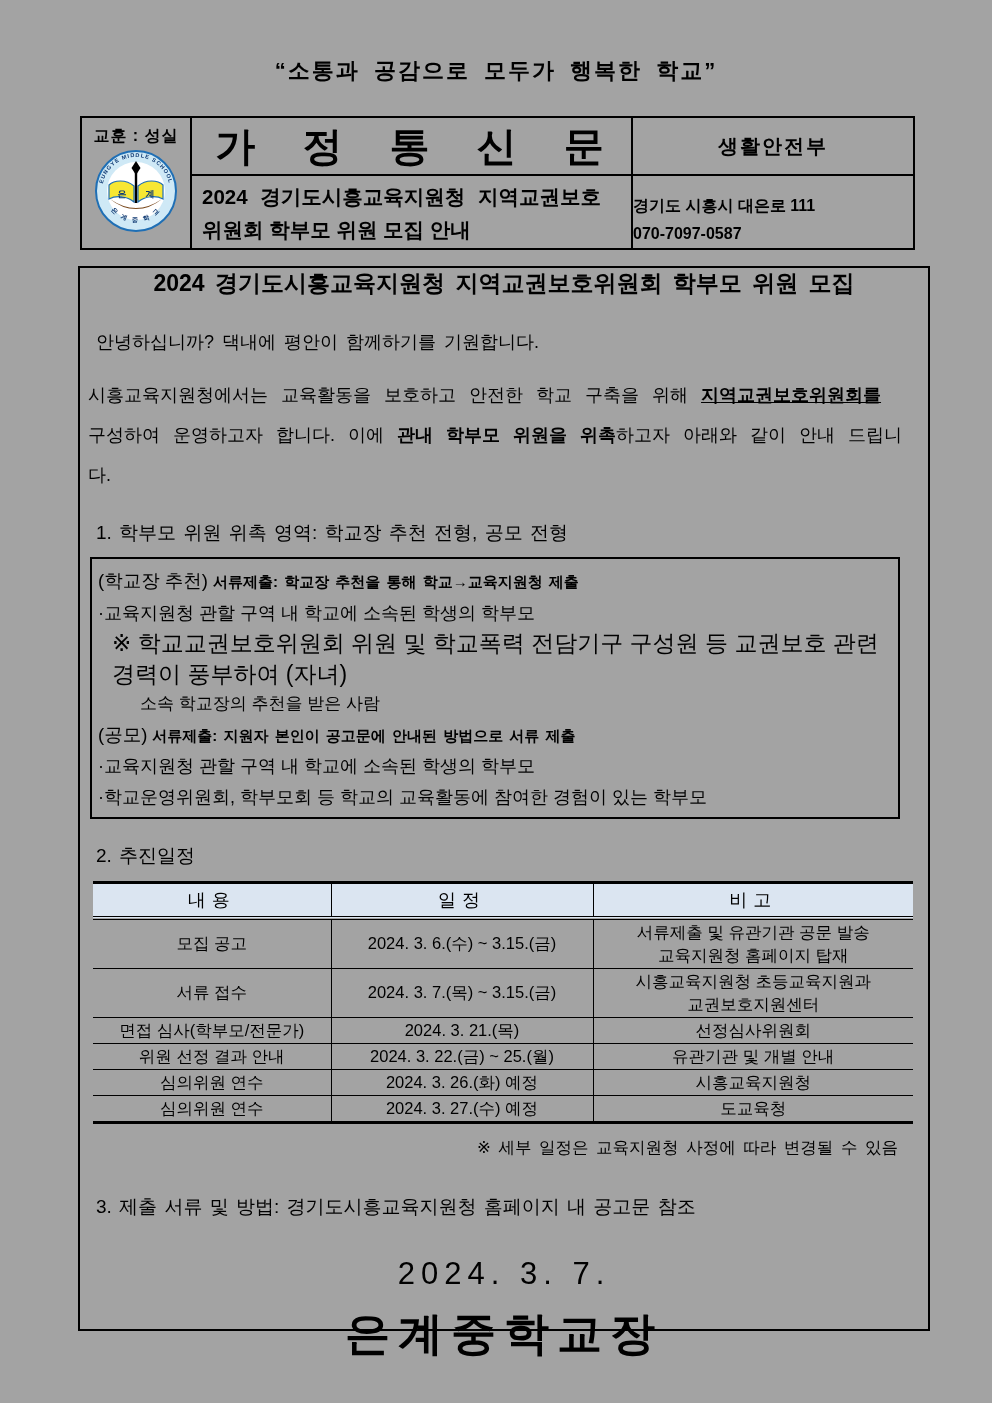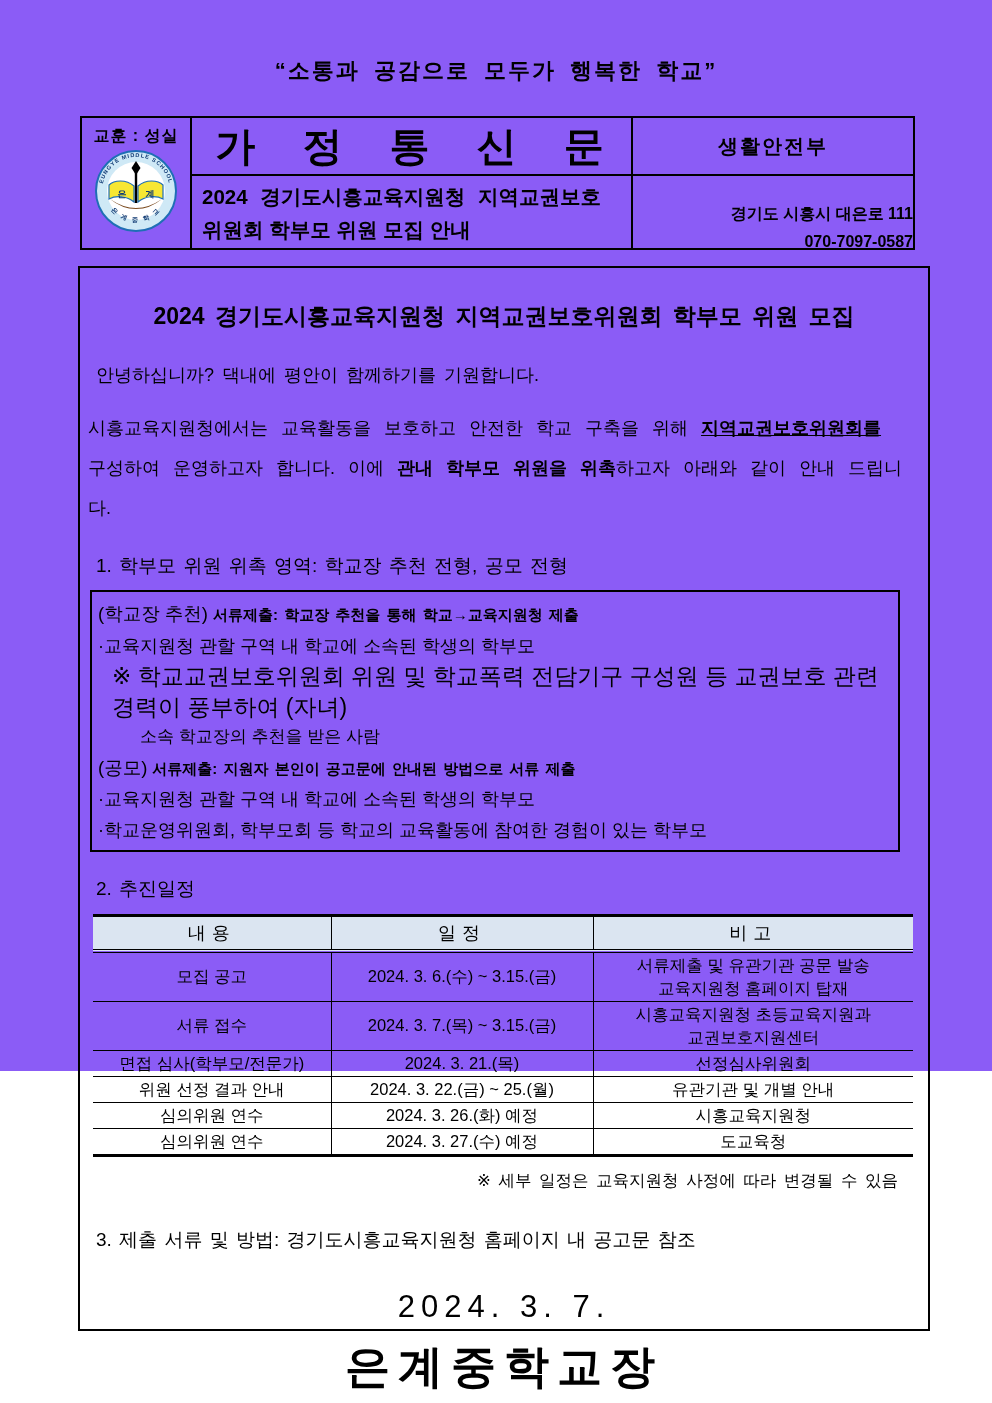--- a/index.html
+++ b/index.html
@@ -4,21 +4,21 @@
 <style>
   * { margin: 0; padding: 0; box-sizing: border-box; }
   html, body { background: #ffffff; }
   body {
     width: 992px; height: 1403px;
     font-family: "Liberation Sans", "DejaVu Sans", sans-serif;
     color: #000;
     position: relative;
     overflow: hidden;
   }
-  .page { width: 992px; height: 1071px; background: #8b5cf6; }
+  .page { width: 992px; height: 1403px; background: #a3a3a3; }
 
   
   .motto-quote {
     padding-top: 56px;
     text-align: center;
     font-size: 22px;
     font-weight: bold;
     letter-spacing: 2px;
     word-spacing: 6px;
   }
@@ -57,35 +57,34 @@
   }
   .subject-line1 { word-spacing: 7px; }
   .cell-dept {
     grid-column: 3; grid-row: 1;
     border-bottom: 2px solid #000;
     display: flex; align-items: center; justify-content: center;
     font-size: 20px; font-weight: bold; letter-spacing: 2px;
   }
   .cell-contact {
     grid-column: 3; grid-row: 2;
-    text-align: right;
-    padding-top: 24px;
+    text-align: left;
+    padding-top: 16px;
     font-size: 16px; font-weight: bold;
     line-height: 28px;
   }
 
   
   .main-box {
     margin: 16px 62px 0 78px;
     width: 852px;
     height: 1065px;
     border: 2px solid #000;
   }
   .notice-title {
-    margin-top: 33px;
     text-align: center;
     font-size: 23px;
     font-weight: bold;
     word-spacing: 4px;
   }
   .greeting {
     margin-top: 31px;
     padding-left: 16px;
     font-size: 18px;
     word-spacing: 3px;

